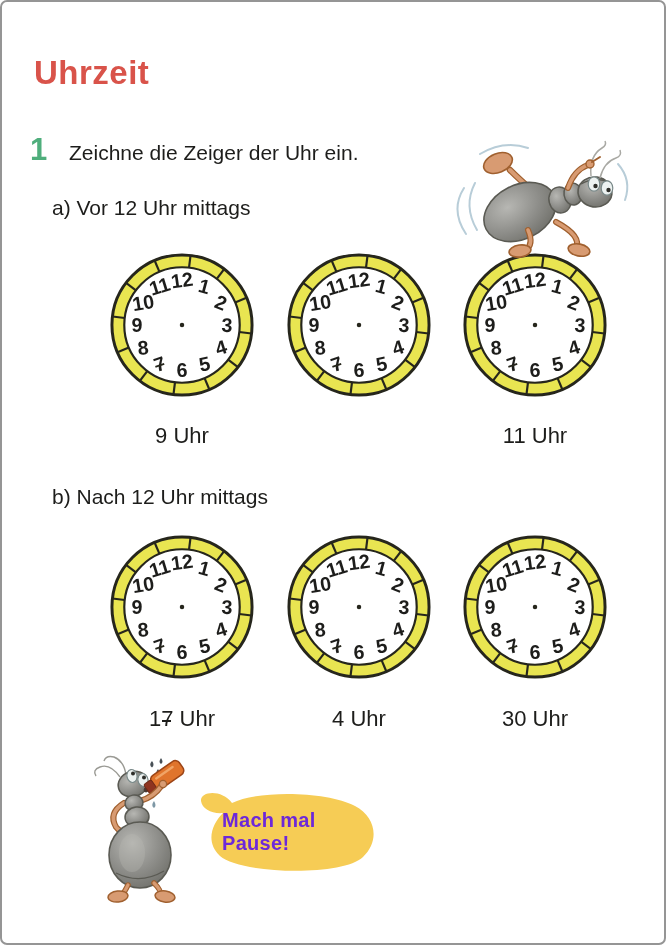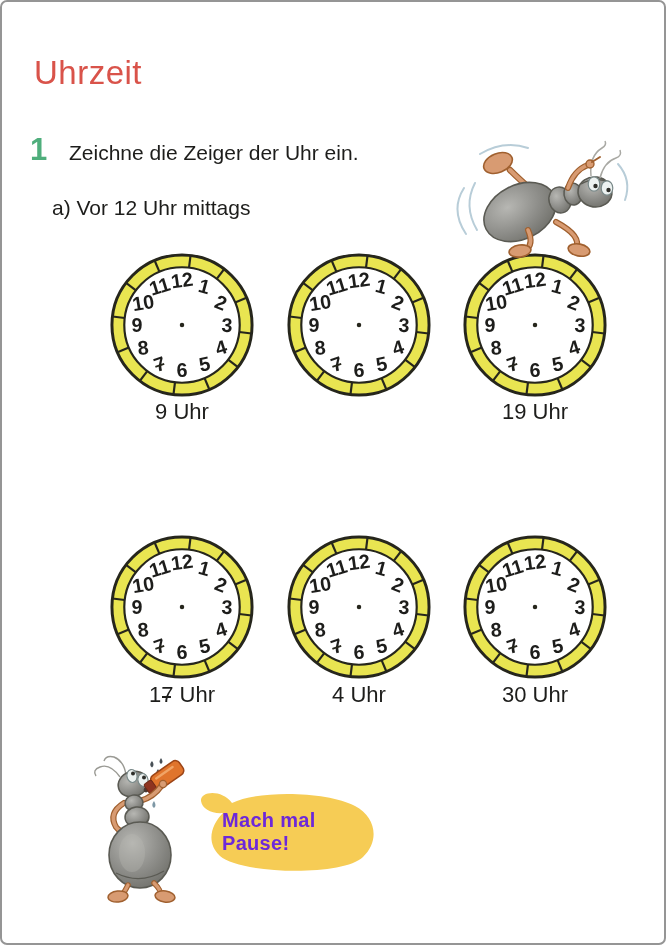--- a/index.html
+++ b/index.html
@@ -2,34 +2,34 @@
 <html><head>
 <meta charset="utf-8">
 <style>
   html,body{margin:0;padding:0;background:#ffffff;}
   .page{
     position:relative;width:666px;height:945px;box-sizing:border-box;
     background:#ffffff;border:2px solid #959595;border-radius:7px;overflow:hidden;
     font-family:"Liberation Sans",sans-serif;color:#1d1d1b;
   }
   .title{
-    position:absolute;left:32px;top:52px;font-size:33px;font-weight:normal;
+    position:absolute;left:32px;top:52px;font-size:33px;font-weight:bold;
     color:#d9534a;letter-spacing:.5px;
   }
   .ex-num{
     position:absolute;left:28px;top:130px;font-size:31px;font-weight:bold;color:#4fae7c;
   }
   .instruction{position:absolute;left:67px;top:139px;font-size:21px;}
   .sec-heading{position:absolute;left:50px;font-size:21px;}
   #secA{top:194px;}
   #secB{top:483px;}
   .clock-mount{position:absolute;width:148px;height:148px;}
   .clock-mount svg{display:block;width:100%;height:100%;}
   .clock-num{font-family:"Liberation Sans",sans-serif;font-size:20px;font-weight:bold;fill:#1d1d1b;}
-  .clock-label{position:absolute;width:148px;text-align:center;font-size:22px;color:#1d1d1b;}
+  .clock-label{position:absolute;width:148px;text-align:center;font-size:22px;color:#1d1d1b;margin-top:24px;}
   .c7{position:relative;display:inline-block;}
   .c7::after{content:"";position:absolute;left:6%;top:54%;width:76%;height:2px;background:#1d1d1b;}
   .ant-top{position:absolute;left:448px;top:136px;width:192px;height:122px;z-index:3;}
   .ant-bottom{position:absolute;left:86px;top:753px;width:120px;height:148px;}
   .bubble-wrap{position:absolute;left:190px;top:782px;width:186px;height:96px;}
   .bubble-wrap svg{position:absolute;left:0;top:0;width:100%;height:100%;}
   .bubble-text{
     position:absolute;left:30px;top:30px;width:146px;height:36px;
     display:flex;align-items:center;justify-content:center;
     font-size:20px;font-weight:bold;color:#6d28d9;letter-spacing:.3px;
@@ -210,22 +210,23 @@
           <text text-anchor="middle" dominant-baseline="central" class="clock-num">10</text>
         </g>
         <g transform="translate(52.24999999999998 35.59584412780806) rotate(-17)">
           <text text-anchor="middle" dominant-baseline="central" class="clock-num">11</text>
         </g>
         <circle cx="75" cy="75" r="2.3" fill="#26261c"></circle>
       </svg>
     </div>
 
   <div class="clock-label" style="left:106px;top:397px">9 Uhr</div>
-  <div class="clock-label" style="left:459px;top:397px">19 Uhr</div>
-
+  <div class="clock-label" style="left:459px;top:397px">11 Uhr</div>
+
+  <div class="sec-heading" id="secB">b) Nach 12 Uhr mittags</div>
 
   <div class="clock-mount" style="left:106px;top:531px">
       <svg viewBox="0 0 150 150">
         <circle cx="75" cy="75" r="71" fill="#e9e551" stroke="#26261c" stroke-width="3"></circle>
         <circle cx="75" cy="75" r="58.5" fill="#ffffff" stroke="#26261c" stroke-width="2.2"></circle>
         <line x1="82.12935658920112" y1="16.936050128982664" x2="83.65272338176547" y2="4.529223233466141" stroke="#26261c" stroke-width="2.2"></line>
         <line x1="110.20617885439482" y1="28.27982266223337" x2="117.72886664379543" y2="18.29687878664221" stroke="#26261c" stroke-width="2.2"></line>
         <line x1="128.84953392696775" y1="52.14222898337748" x2="140.35584459512324" y2="47.258089877261554" stroke="#26261c" stroke-width="2.2"></line>
         <line x1="133.06394987101734" y1="82.12935658920112" x2="145.47077676653387" y2="83.65272338176547" stroke="#26261c" stroke-width="2.2"></line>
         <line x1="121.72017733776661" y1="110.20617885439484" x2="131.70312121335778" y2="117.72886664379544" stroke="#26261c" stroke-width="2.2"></line>

